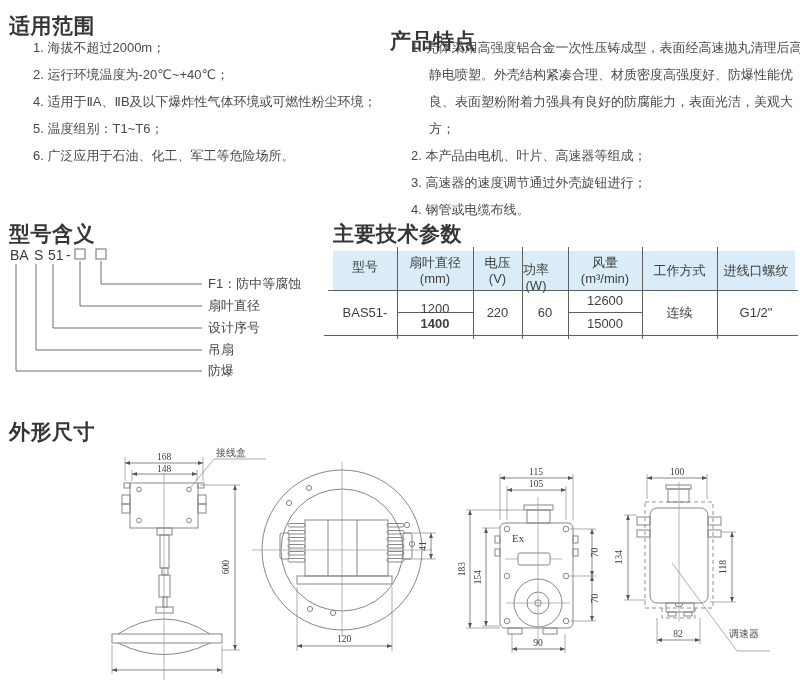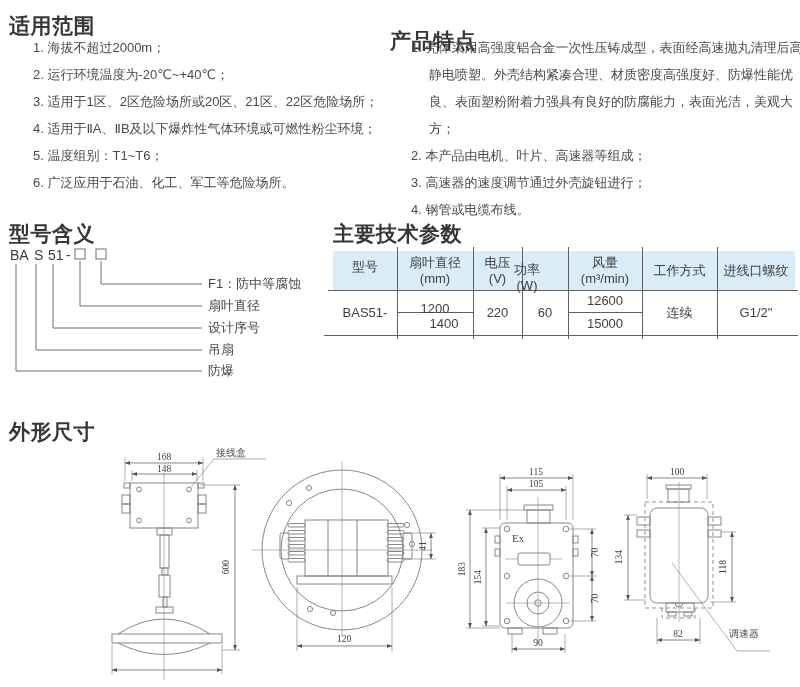--- a/index.html
+++ b/index.html
@@ -40,21 +40,20 @@
 </style>
 </head>
 <body>
 
 <div class="page">
 
   <h2 class="sec-title" style="left:9px; top:12px;">适用范围</h2>
   <div class="list" style="left:9px; top:34px; width:365px;">
     <div class="li">1. 海拔不超过2000m；</div>
     <div class="li">2. 运行环境温度为-20℃~+40℃；</div>
-    <div class="li">3. 适用于1区、2区危险场所或20区、21区、22区危险场所；</div>
     <div class="li">4. 适用于ⅡA、ⅡB及以下爆炸性气体环境或可燃性粉尘环境；</div>
     <div class="li">5. 温度组别：T1~T6；</div>
     <div class="li">6. 广泛应用于石油、化工、军工等危险场所。</div>
   </div>
 
   <h2 class="sec-title" style="left:390px; top:27px;">产品特点</h2>
   <div class="list" style="left:387px; top:34px; width:407px;">
     <div class="li">1. 壳体采用高强度铝合金一次性压铸成型，表面经高速抛丸清理后高压静电喷塑。外壳结构紧凑合理、材质密度高强度好、防爆性能优良、表面塑粉附着力强具有良好的防腐能力，表面光洁，美观大方；</div>
     <div class="li">2. 本产品由电机、叶片、高速器等组成；</div>
     <div class="li">3. 高速器的速度调节通过外壳旋钮进行；</div>
@@ -101,38 +100,38 @@
         <span>型号</span>
       </div>
     <div class="cell" style="left:64px; top:0; width:76px; height:39px;">
         <span>扇叶直径</span>
         <span>(mm)</span>
       </div>
     <div class="cell" style="left:140px; top:0; width:49px; height:39px;">
         <span>电压</span>
         <span>(V)</span>
       </div>
-    <div class="cell" style="left:171px; top:0; width:46px; height:53px;">
+    <div class="cell" style="left:180px; top:0; width:46px; height:53px;">
         <span>功率</span>
         <span>(W)</span>
       </div>
     <div class="cell" style="left:309px; top:0; width:75px; height:39px;">
         <span>工作方式</span>
       </div>
     <div class="cell" style="left:235px; top:0; width:74px; height:39px;">
         <span>风量</span>
         <span>(m³/min)</span>
       </div>
     <div class="cell" style="left:384px; top:0; width:78px; height:39px;">
         <span>进线口螺纹</span>
       </div>
 
     <div class="cell" style="left:0; top:39px; width:64px; height:45px;">BAS51-</div>
     <div class="cell" style="left:64px; top:47px; width:76px; height:22px;">1200</div>
-    <div class="cell" style="left:73px; top:61px; width:76px; height:23px;">1400</div>
+    <div class="cell" style="left:64px; top:61px; width:76px; height:23px;font-weight:bold;">1400</div>
     <div class="cell" style="left:140px; top:39px; width:49px; height:45px;">220</div>
     <div class="cell" style="left:189px; top:39px; width:46px; height:45px;">60</div>
     <div class="cell" style="left:235px; top:39px; width:74px; height:22px;">12600</div>
     <div class="cell" style="left:235px; top:61px; width:74px; height:23px;">15000</div>
     <div class="cell" style="left:309px; top:39px; width:75px; height:45px;">连续</div>
     <div class="cell" style="left:384px; top:39px; width:78px; height:45px;">G1/2"</div>
   </div>
 
   <h2 class="sec-title" style="left:9px; top:418px;">外形尺寸</h2>
 

